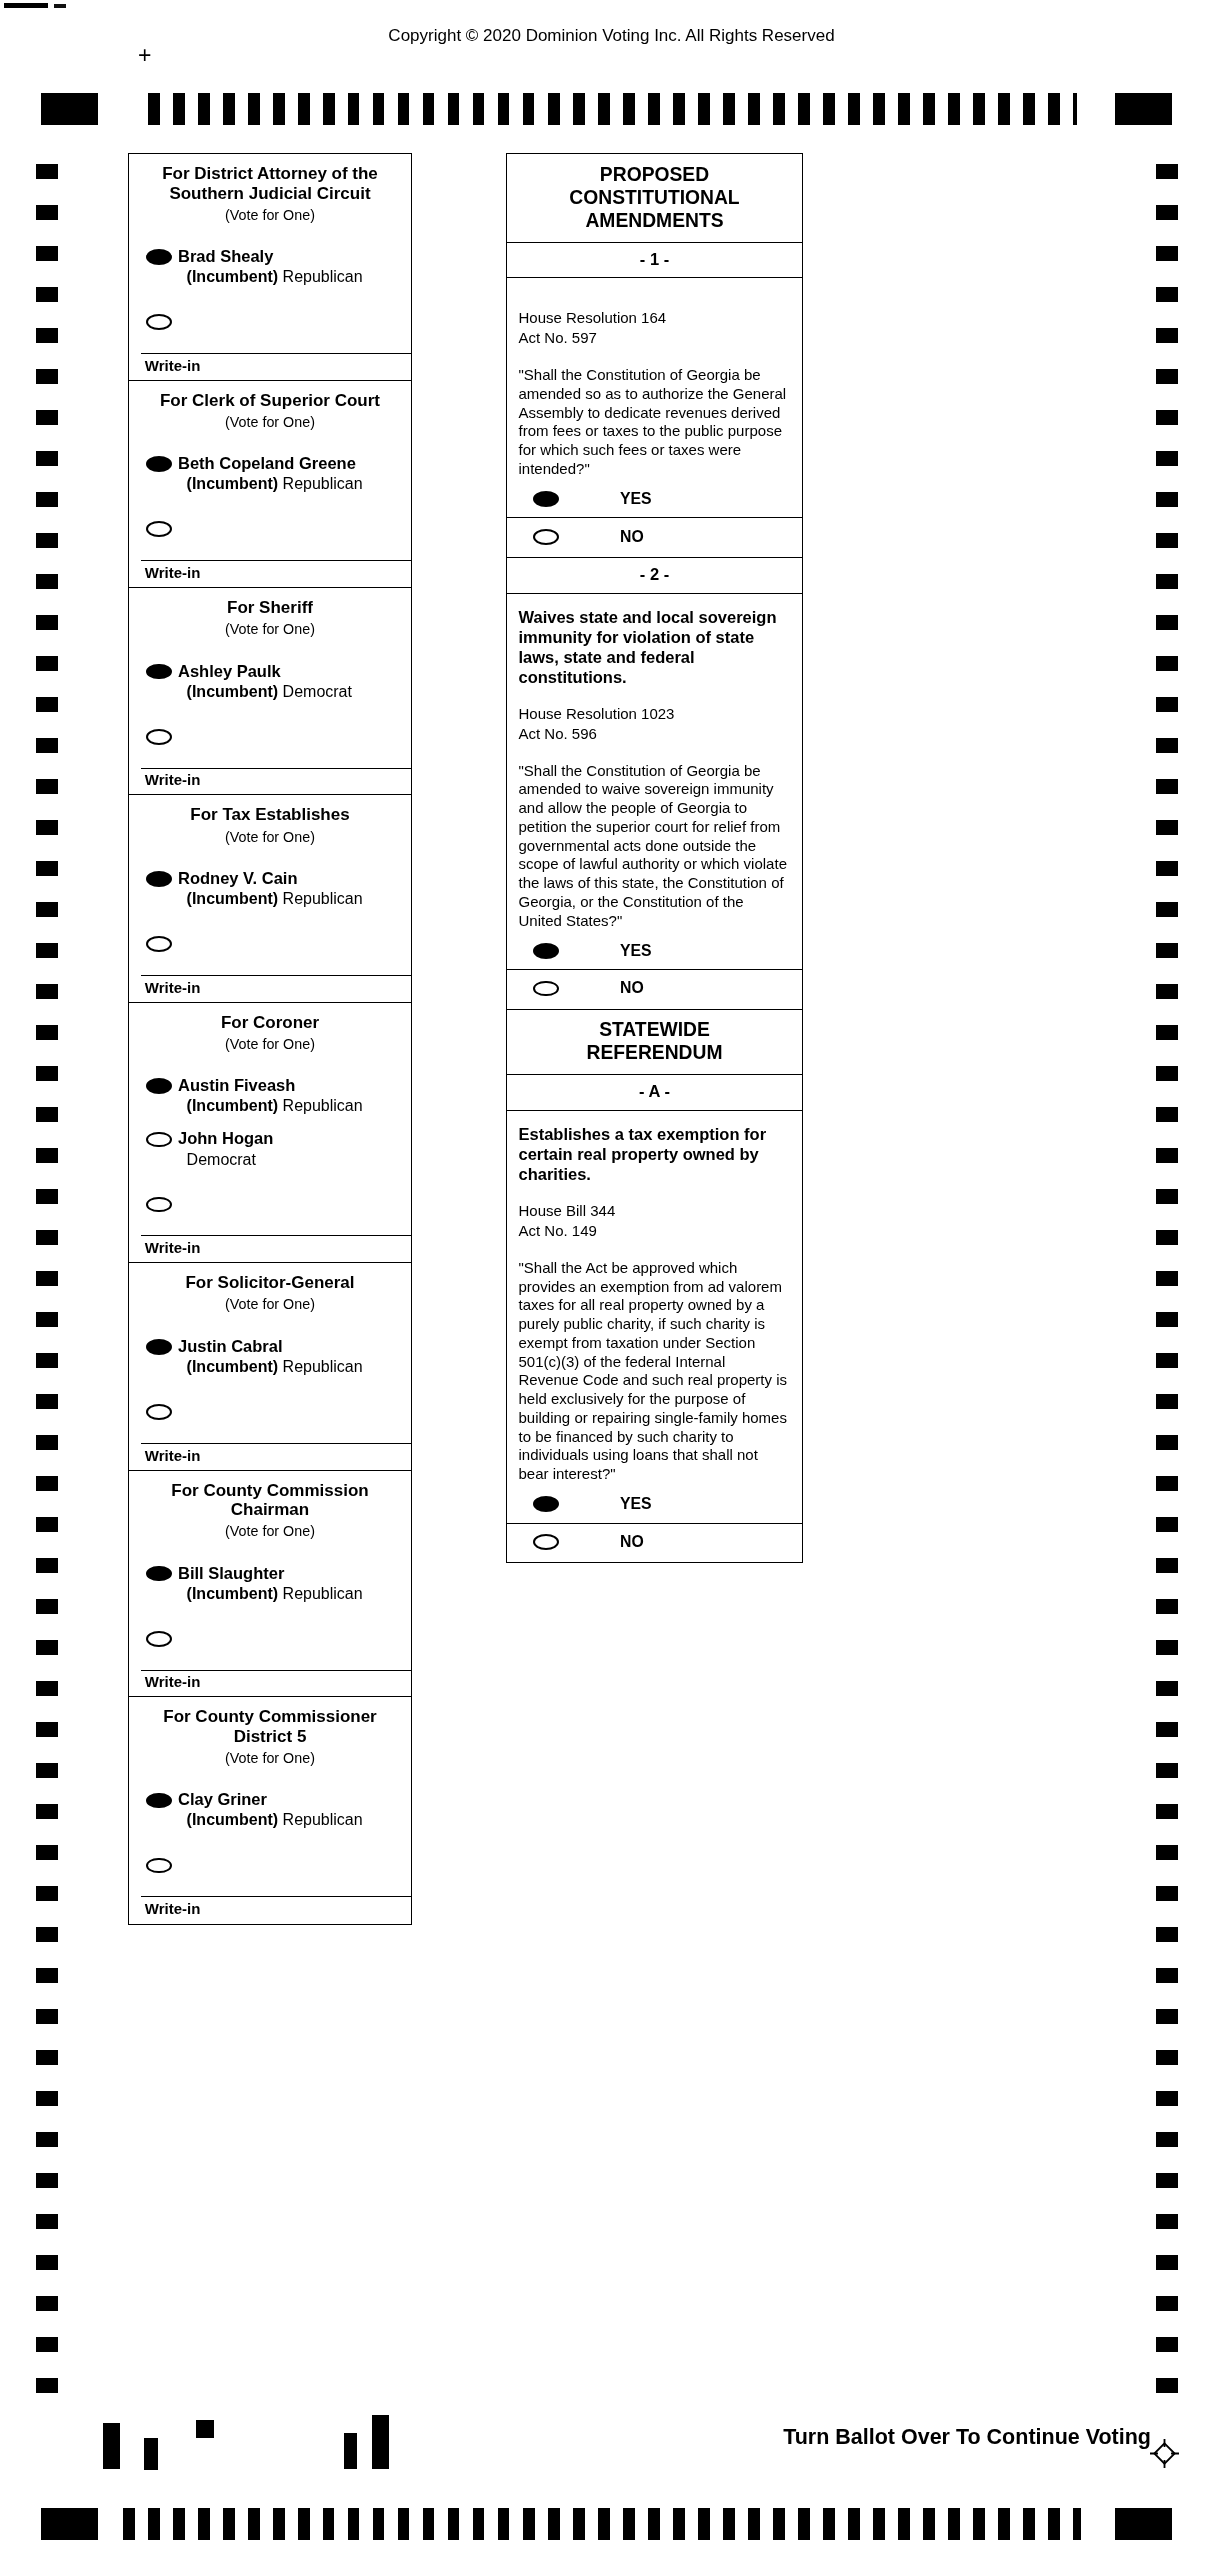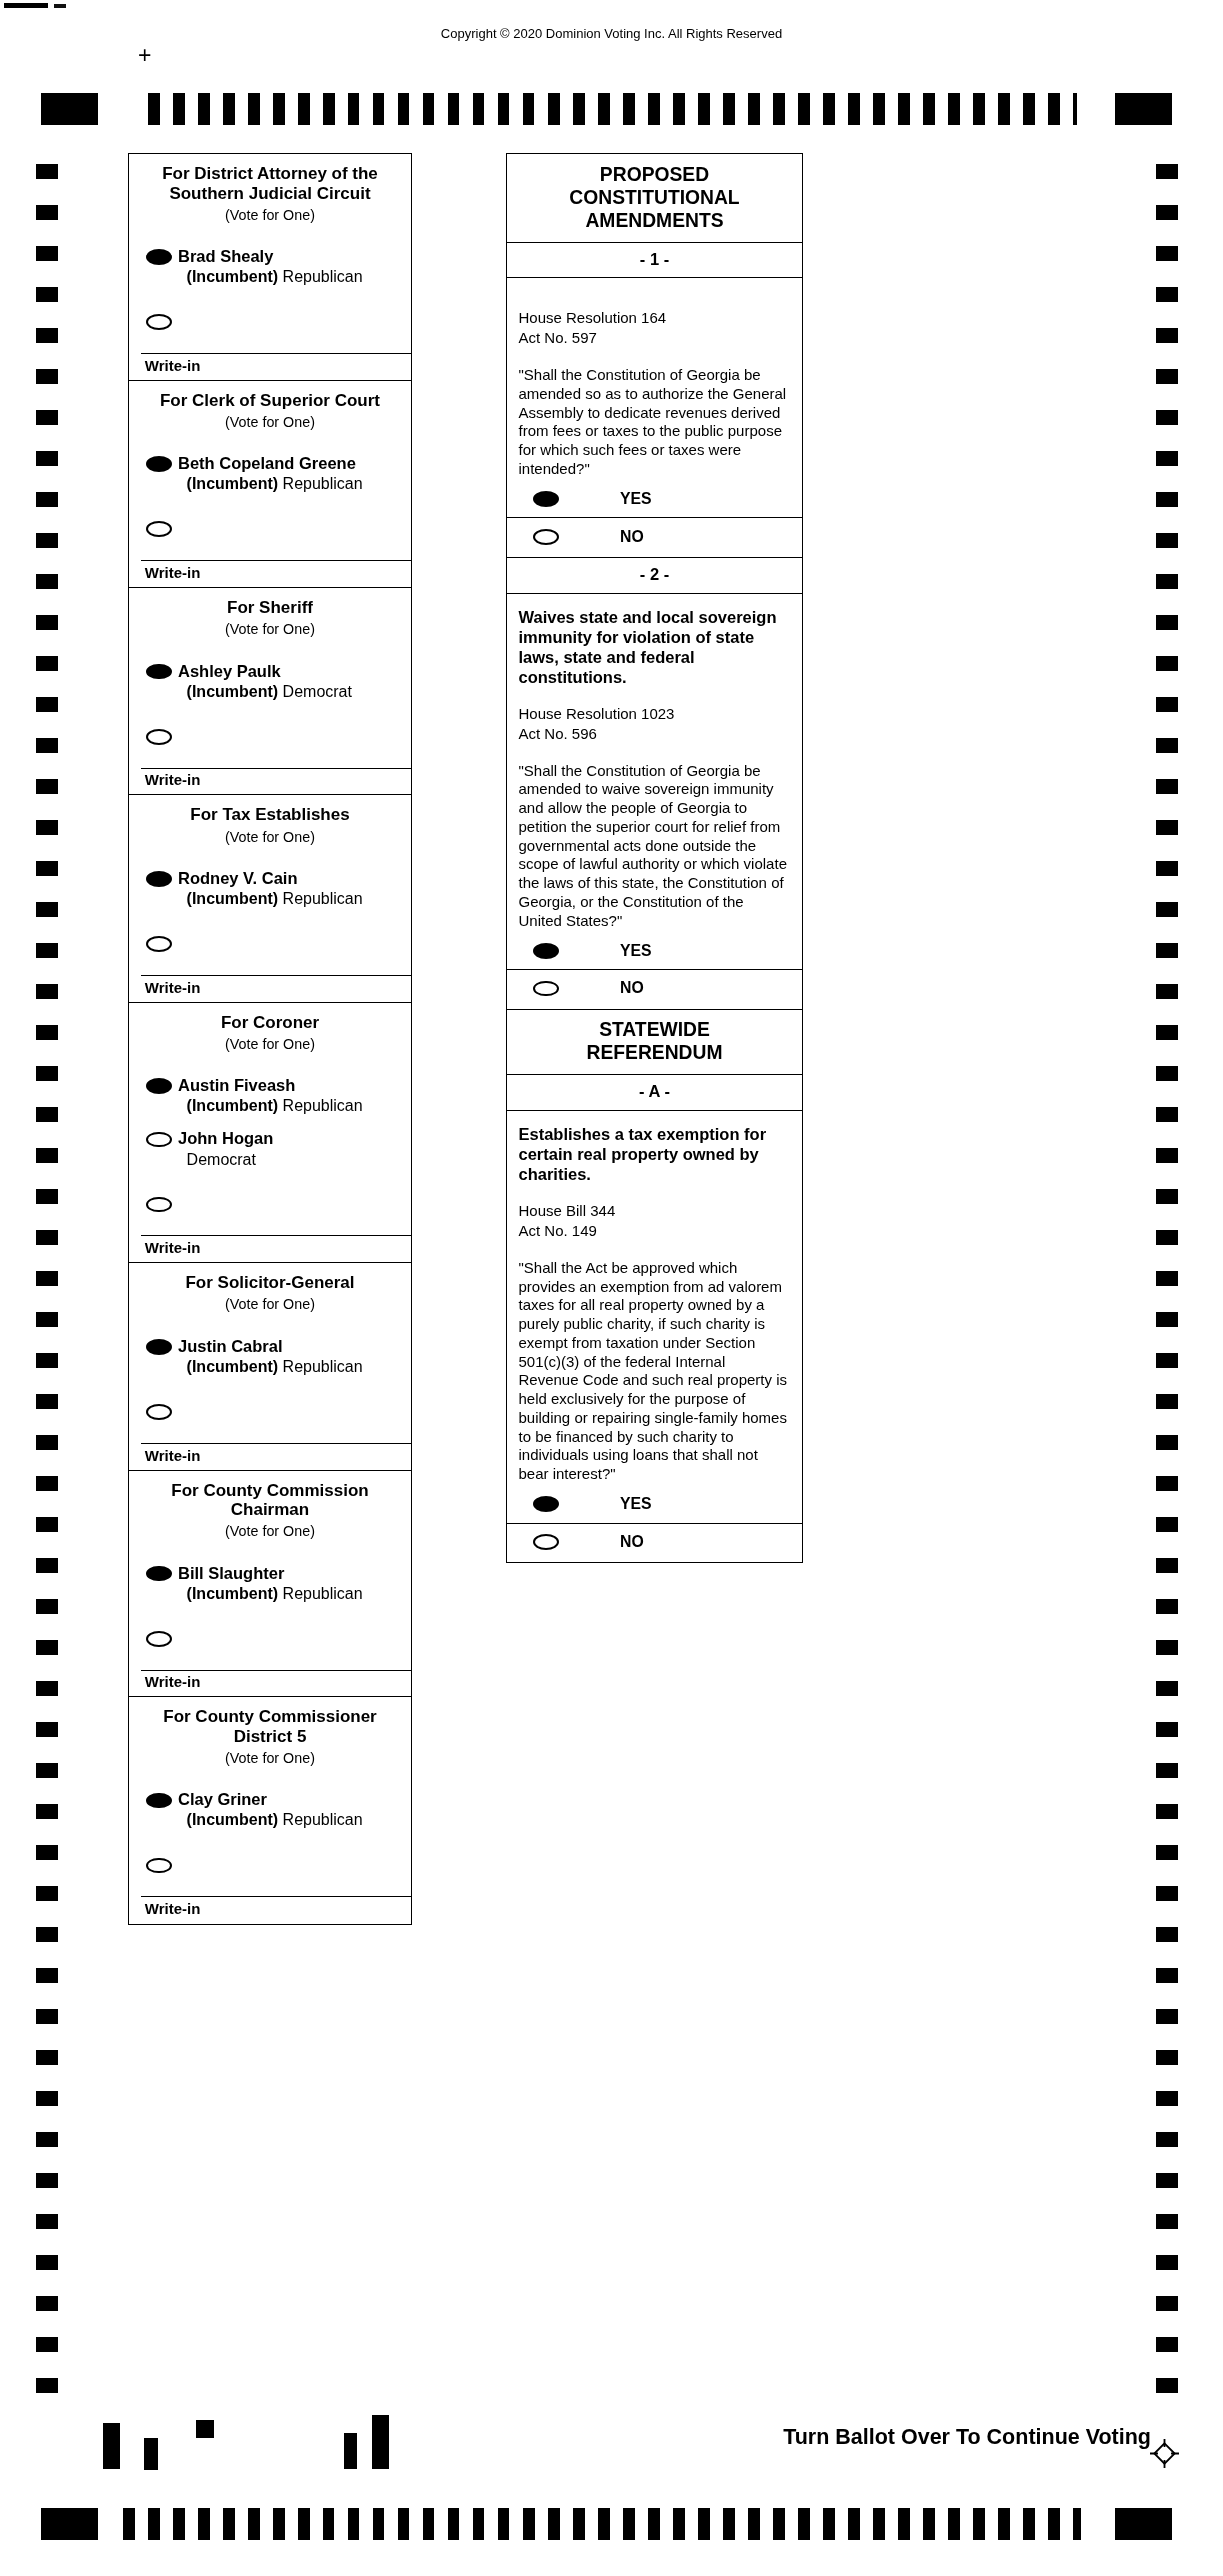--- a/index.html
+++ b/index.html
@@ -5,21 +5,21 @@
   * { box-sizing: border-box; }
   html,body { margin:0; padding:0; background:#e8e8e8; }
   .page {
     position:relative; width:1223px; height:2576px; margin:0 auto;
     background:#ffffff; color:#000;
     font-family:"Liberation Sans", sans-serif; overflow:hidden;
   }
   .prewrap { white-space:pre-line; }
 
   
-  .copyright { position:absolute; top:26px; left:0; width:100%; text-align:center; font-size:13px; }
+  .copyright { position:absolute; top:26px; left:0; width:100%; text-align:center; font-size:17px; }
   .plus-mark { position:absolute; left:138px; top:42px; font-size:23px; }
   .corner-smudge-1 { position:absolute; left:4.3px; top:2.9px; width:44px; height:5px; background:#000; }
   .corner-smudge-2 { position:absolute; left:54px; top:3.6px; width:11.5px; height:4.3px; background:#111; }
 
   .tm-top, .tm-bottom { position:absolute; left:41px; width:1131px; height:31.5px; }
   .tm-top { top:93px; }
   .tm-bottom { top:2508px; }
   .tm-big { position:absolute; top:0; width:57px; height:31.5px; background:#000; }
   .tm-big.left { left:0; } .tm-big.right { right:0; }
   .tm-top .tm-bars { position:absolute; top:0; bottom:0; left:107px; right:95px;

